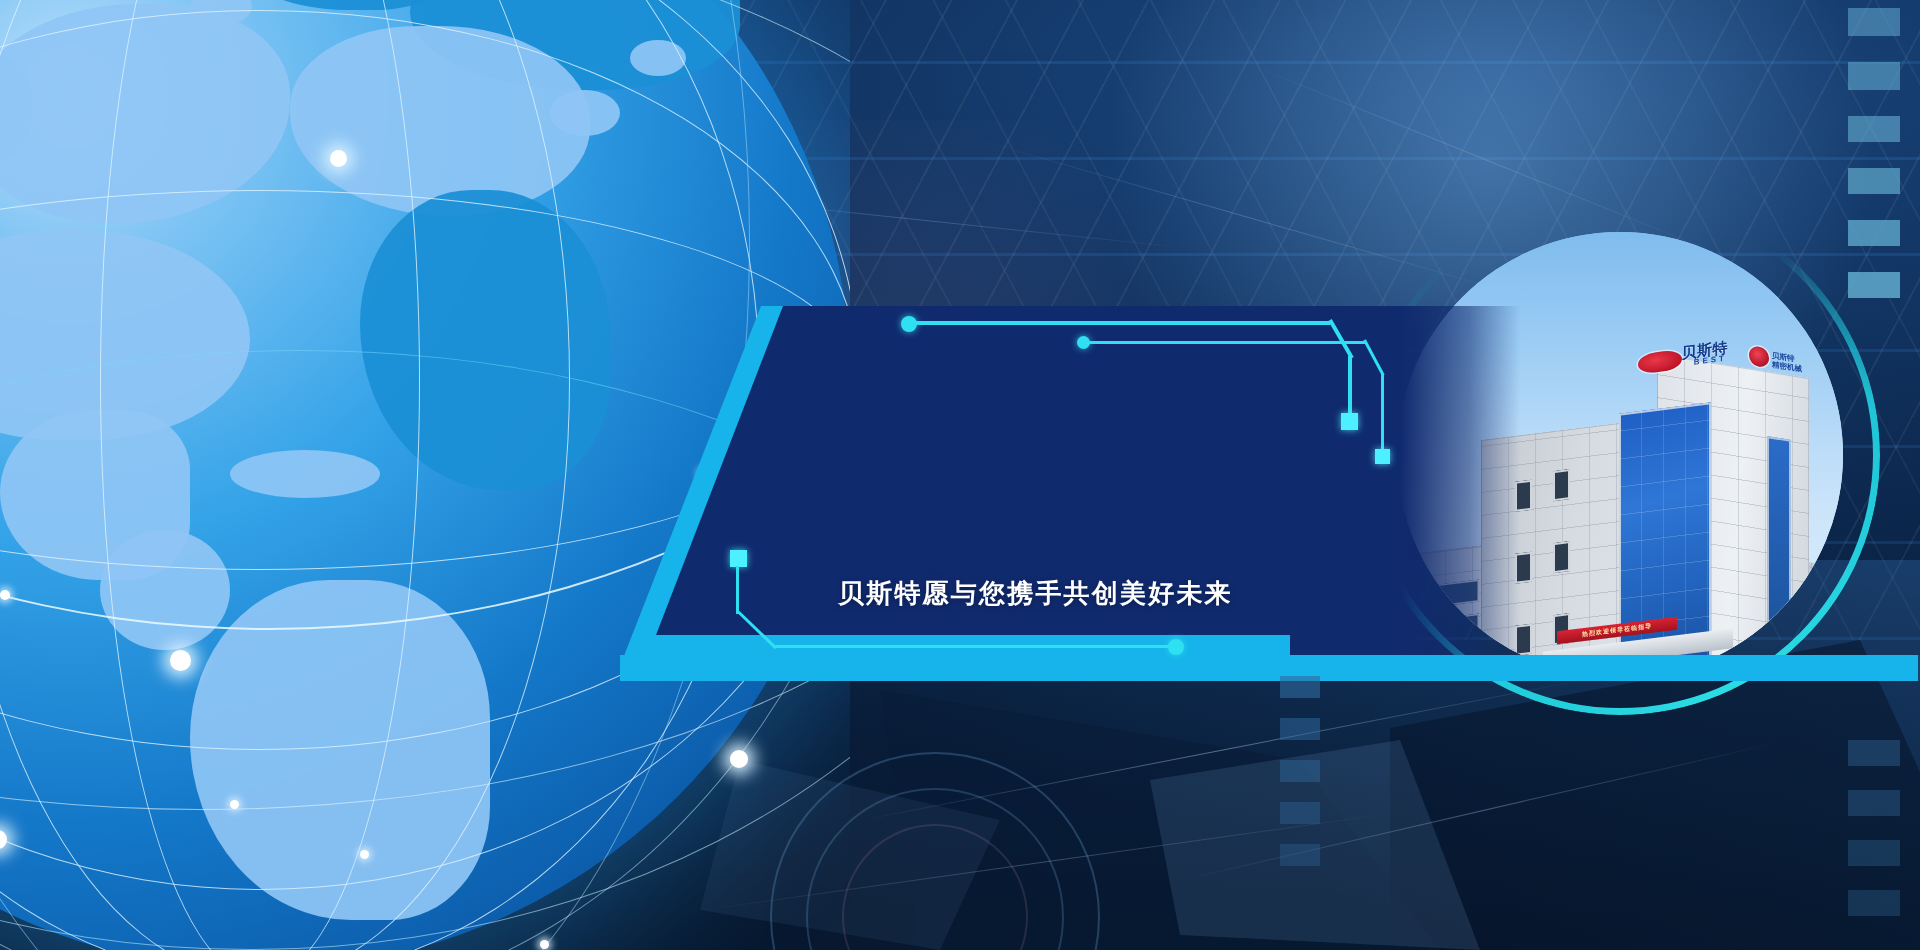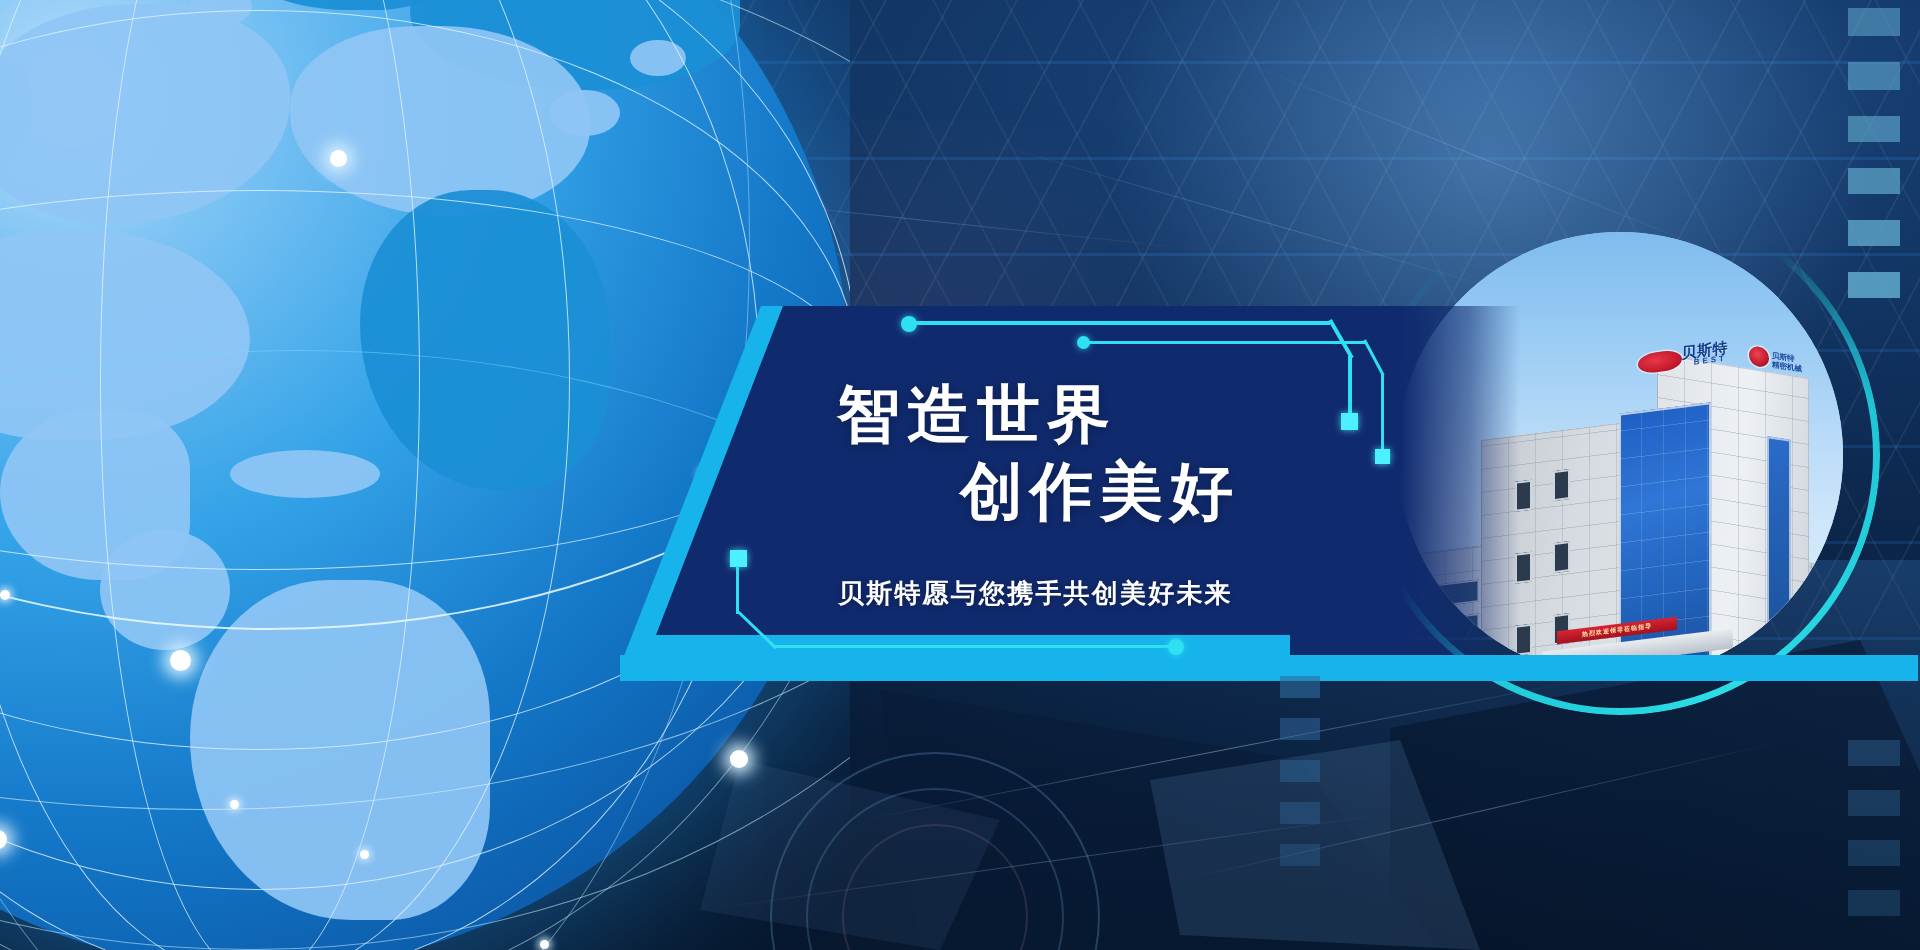--- a/index.html
+++ b/index.html
@@ -414,22 +414,20 @@
   <div class="trace" style="left:1363px;top:340px;width:3px;height:40px;transform-origin:top center;transform:rotate(-28deg);"></div>
   <div class="trace" style="left:1381px;top:374px;width:3px;height:78px;"></div>
   <div class="trace-sq" style="left:1375px;top:449px;width:15px;height:15px;"></div>
 
   <div class="trace-sq" style="left:730px;top:550px;width:17px;height:17px;"></div>
   <div class="trace" style="left:736px;top:566px;width:3px;height:48px;"></div>
   <div class="trace" style="left:737px;top:612px;width:3px;height:52px;transform-origin:top center;transform:rotate(-46deg);"></div>
   <div class="trace" style="left:773px;top:645px;width:402px;height:3px;"></div>
   <div class="trace-dot" style="left:1168px;top:639px;width:16px;height:16px;"></div>
 
-  <div class="headline h-line1">智造世界</div>
-  <div class="headline h-line2">创作美好</div>
   <div class="subtitle">贝斯特愿与您携手共创美好未来</div>
 
   <div class="blkcol" style="left:1848px;top:8px;">
     <div class="blk" style="width:52px;height:28px;opacity:.58;margin-bottom:26px;"></div>
     <div class="blk" style="width:52px;height:28px;opacity:.62;margin-bottom:26px;"></div>
     <div class="blk" style="width:52px;height:26px;opacity:.66;margin-bottom:26px;"></div>
     <div class="blk" style="width:52px;height:26px;opacity:.72;margin-bottom:26px;"></div>
     <div class="blk" style="width:52px;height:26px;opacity:.80;margin-bottom:26px;"></div>
     <div class="blk" style="width:52px;height:26px;opacity:.88;"></div>
   </div>

